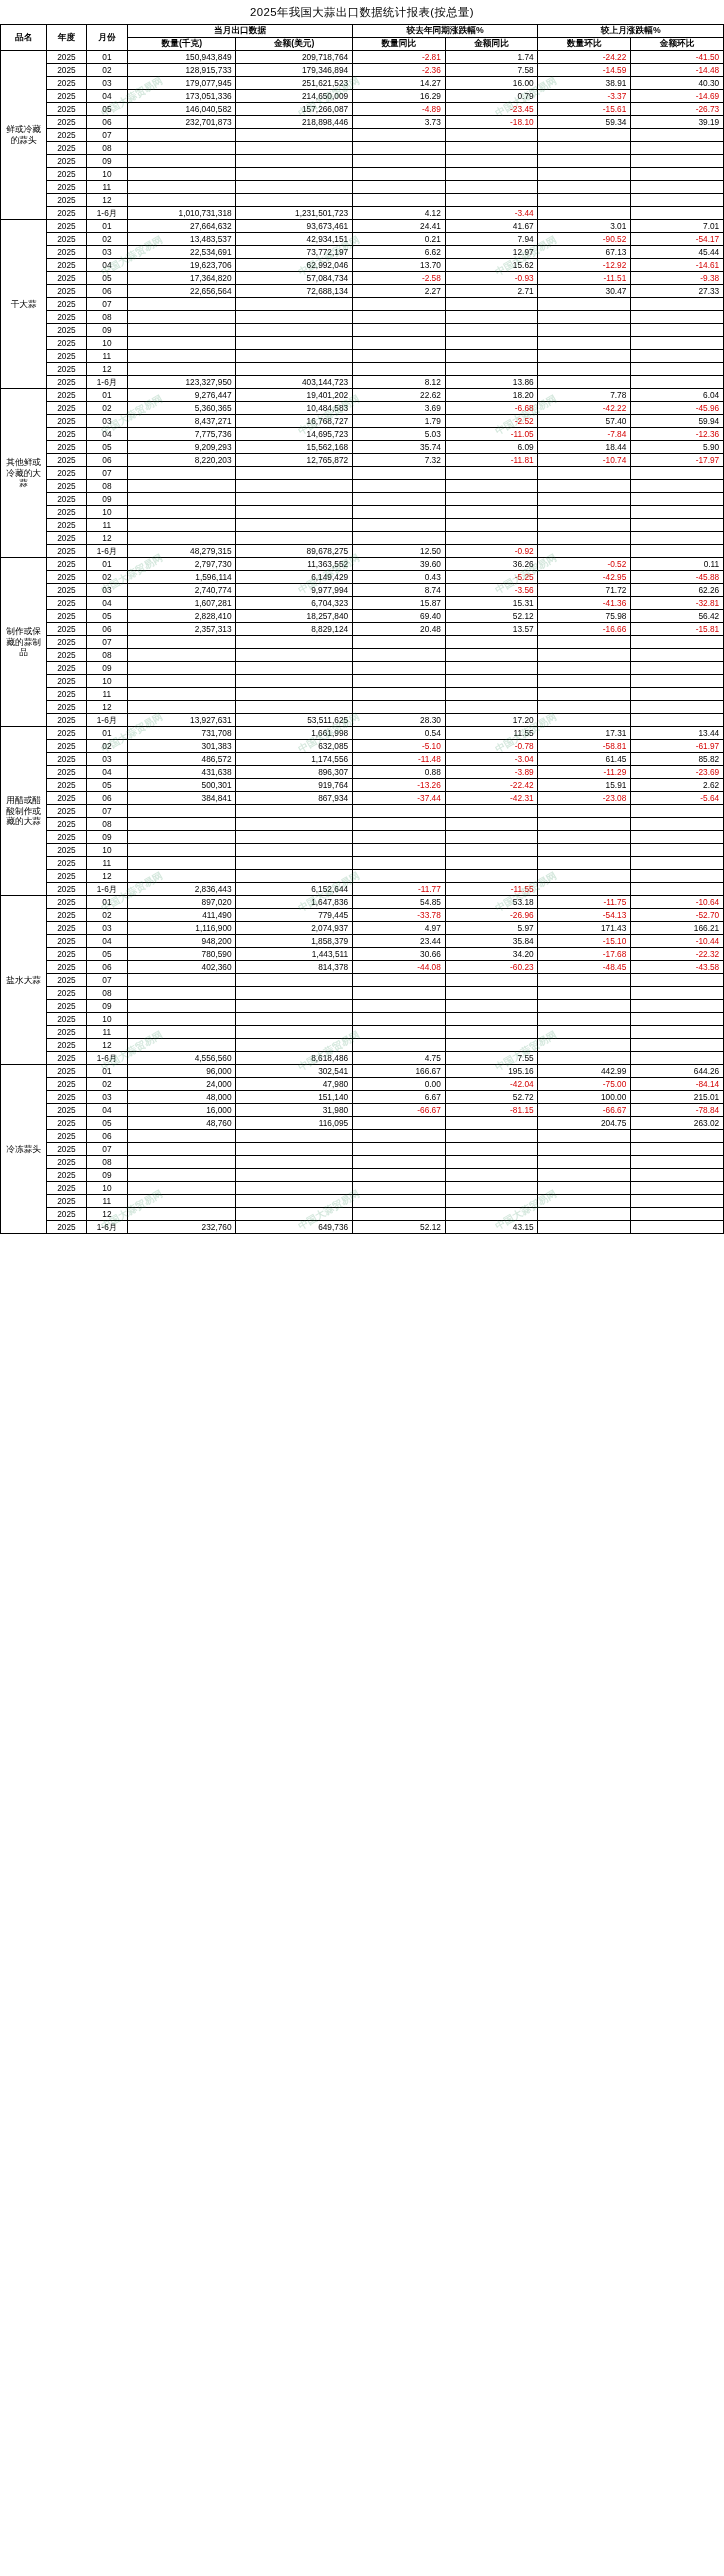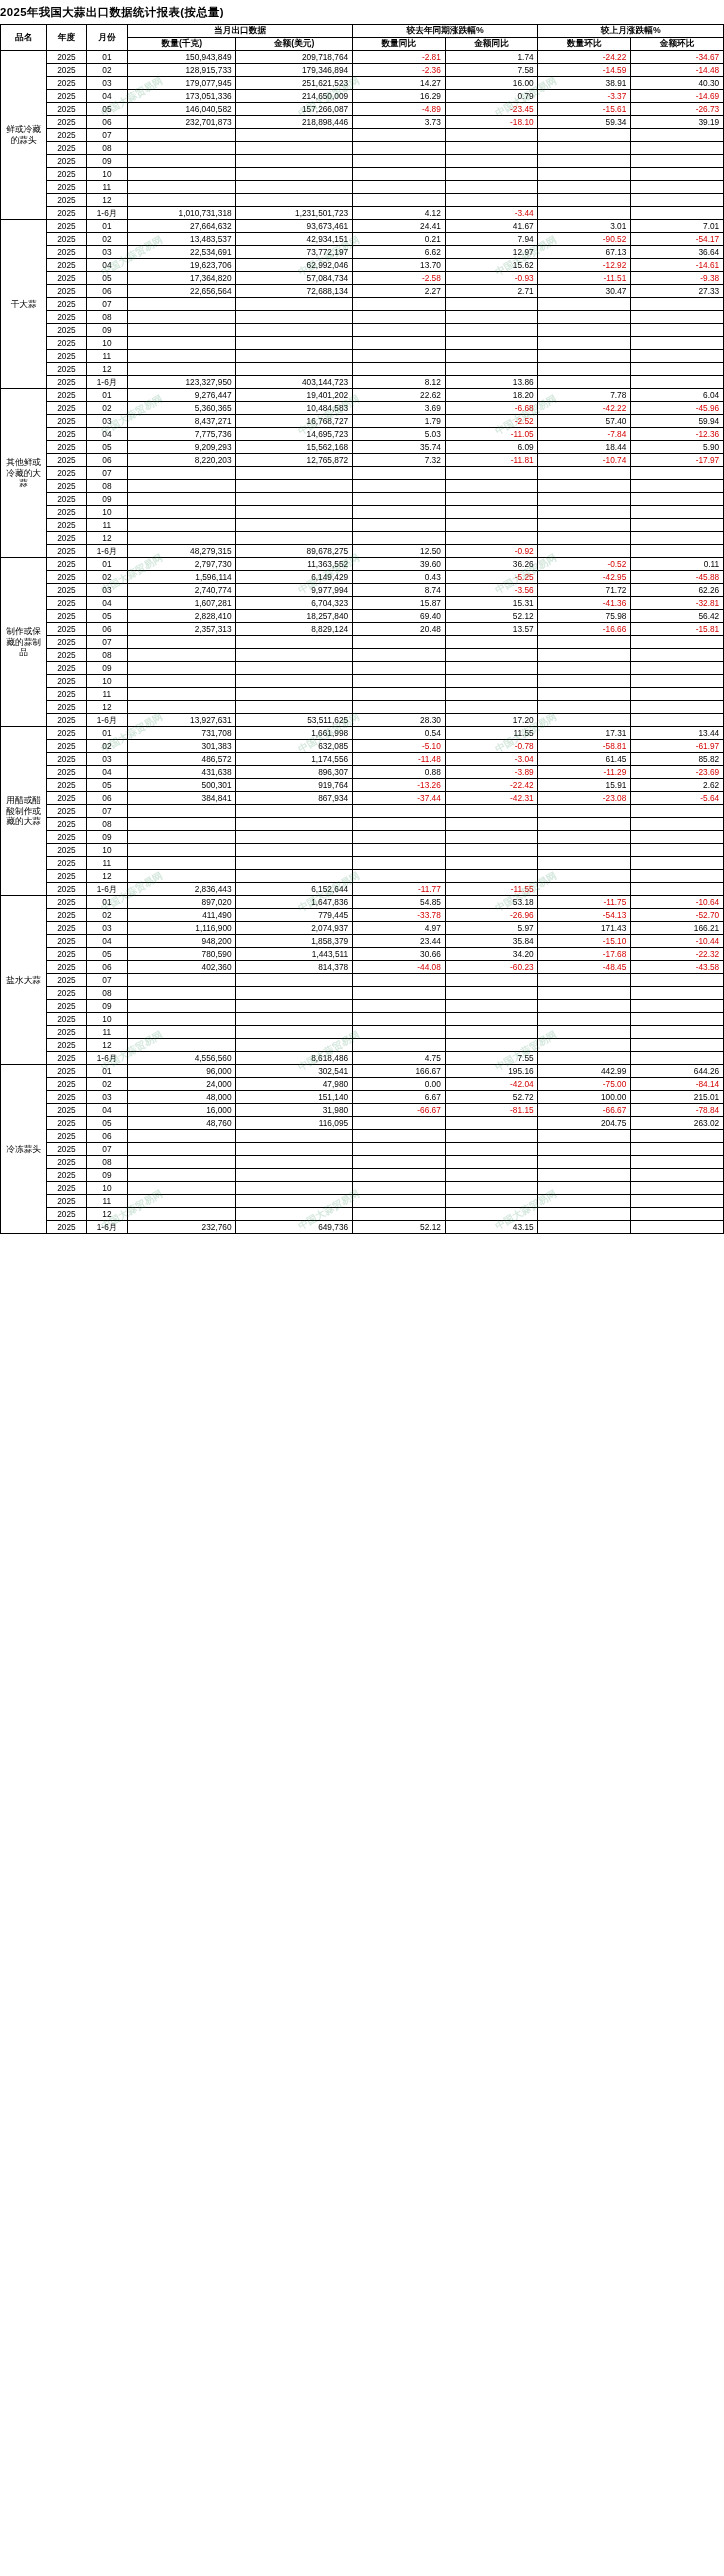--- a/index.html
+++ b/index.html
@@ -8,23 +8,23 @@
     padding: 0;
     background: #ffffff;
     font-family: "Liberation Sans", sans-serif;
     width: 724px;
   }
   .page {
     width: 724px;
     position: relative;
   }
   .title {
-    text-align: left;
+    text-align: center;
     font-size: 11.4px;
-    font-weight: bold;
+    font-weight: normal;
     color: #000;
     padding: 4.5px 0 4.5px 0;
     letter-spacing: 0.4px;
   }
   table {
     border-collapse: collapse;
     width: 724px;
     table-layout: fixed;
   }
   td, th {
@@ -114,21 +114,21 @@
     <tbody id="tbody">
         <tr>
           <td class="cat" rowspan="13">鲜或冷藏的蒜头</td>
           <td>2025</td>
           <td>01</td>
           <td class="num">150,943,849</td>
           <td class="num">209,718,764</td>
           <td class="num neg">-2.81</td>
           <td class="num pos">1.74</td>
           <td class="num neg">-24.22</td>
-          <td class="num neg">-34.67</td>
+          <td class="num neg">-41.50</td>
         </tr>
         <tr>
           <td>2025</td>
           <td>02</td>
           <td class="num">128,915,733</td>
           <td class="num">179,346,894</td>
           <td class="num neg">-2.36</td>
           <td class="num pos">7.58</td>
           <td class="num neg">-14.59</td>
           <td class="num neg">-14.48</td>
@@ -265,21 +265,21 @@
           <td class="num neg">-54.17</td>
         </tr>
         <tr>
           <td>2025</td>
           <td>03</td>
           <td class="num">22,534,691</td>
           <td class="num">73,772,197</td>
           <td class="num pos">6.62</td>
           <td class="num pos">12.97</td>
           <td class="num pos">67.13</td>
-          <td class="num pos">36.64</td>
+          <td class="num pos">45.44</td>
         </tr>
         <tr>
           <td>2025</td>
           <td>04</td>
           <td class="num">19,623,706</td>
           <td class="num">62,992,046</td>
           <td class="num pos">13.70</td>
           <td class="num pos">15.62</td>
           <td class="num neg">-12.92</td>
           <td class="num neg">-14.61</td>

